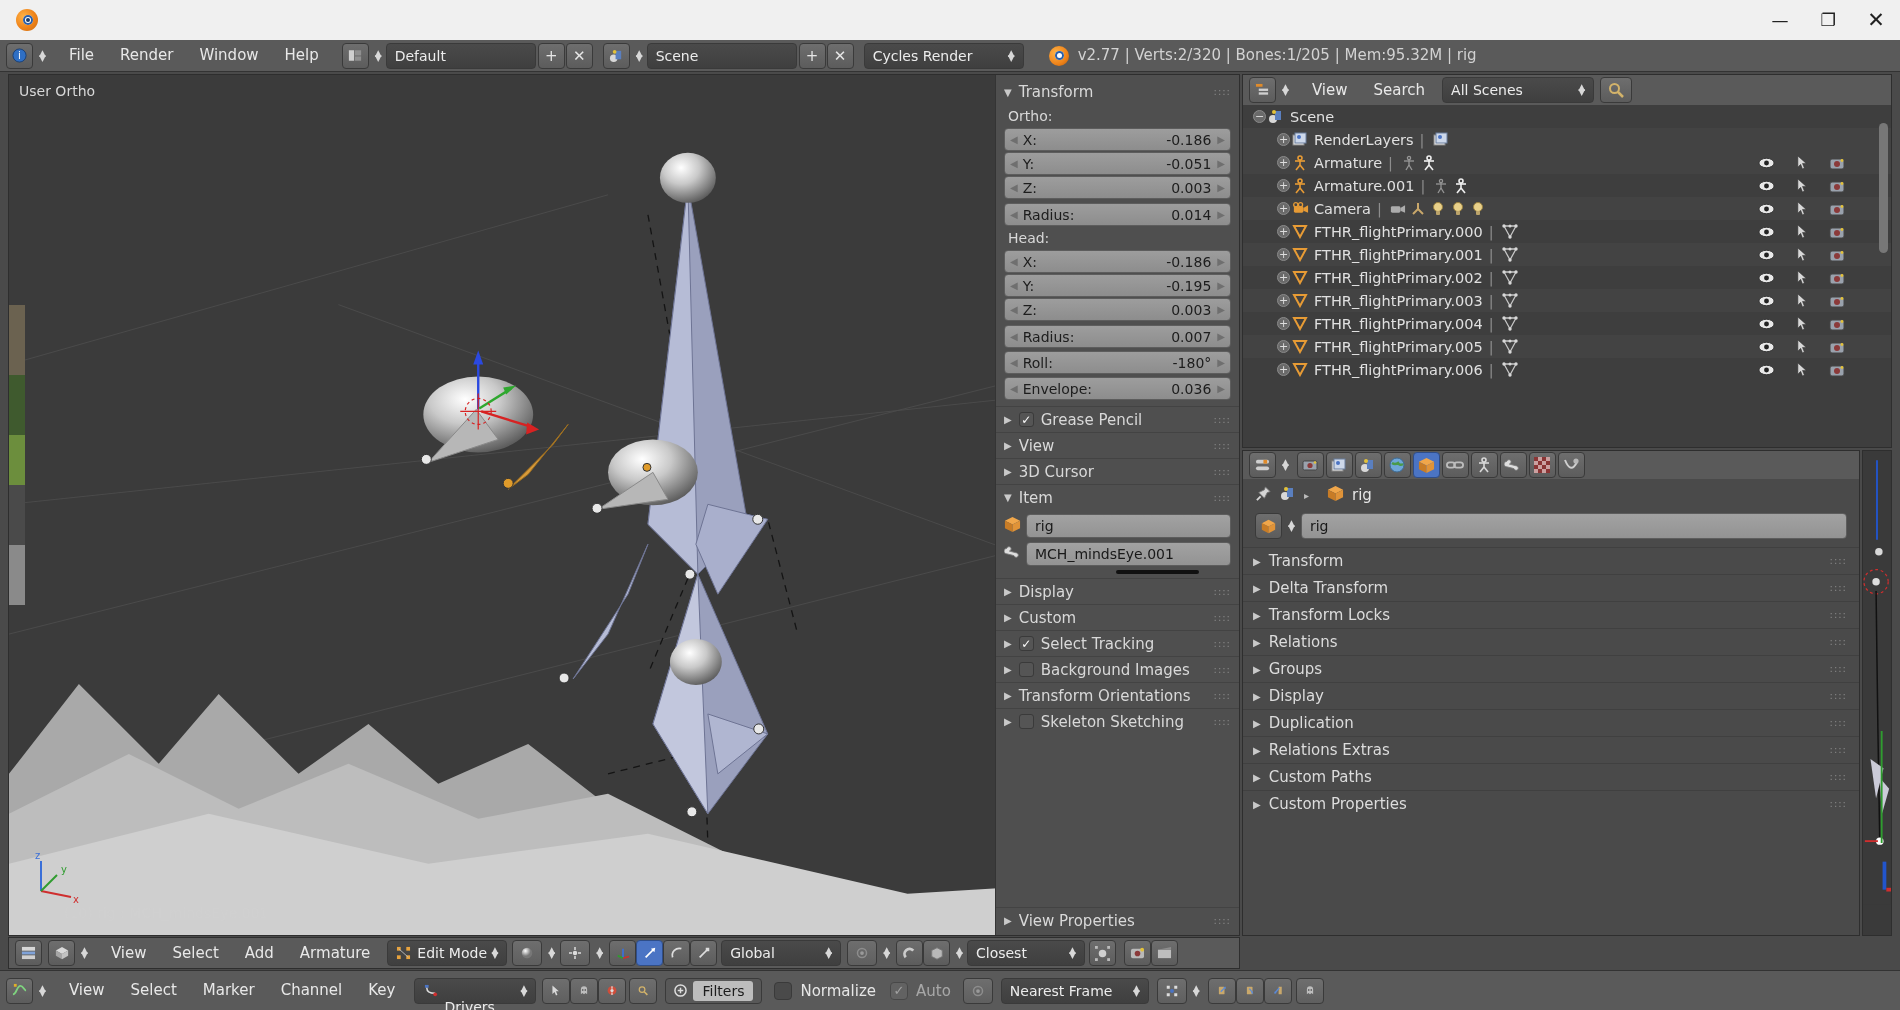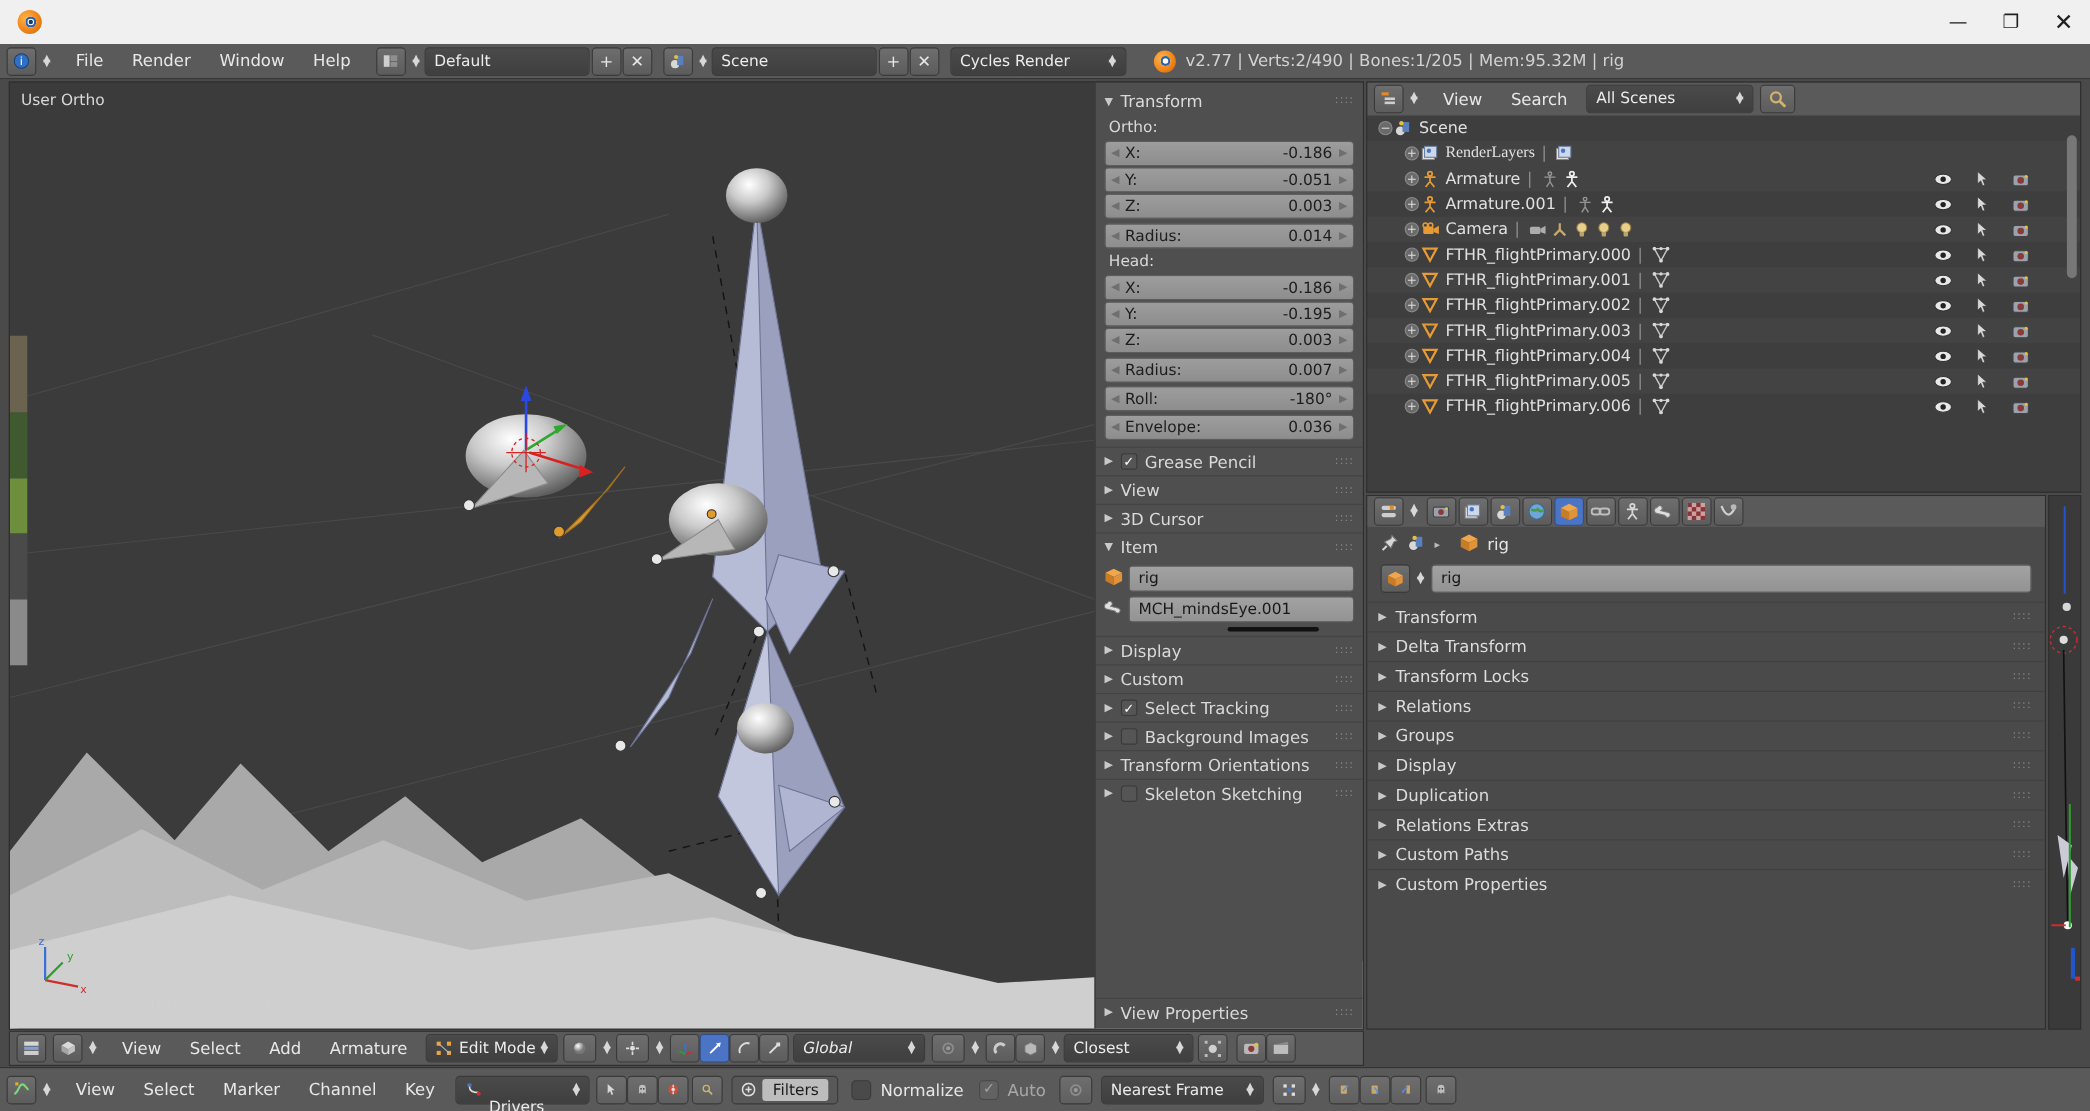--- a/index.html
+++ b/index.html
@@ -172,21 +172,21 @@
       <span class="spin" style="margin-left:auto;">
           <span>▲</span>
           <span>▼</span>
         </span>
     </div>
     <div class="sep"></div>
     <div class="logo" style="width:22px;height:22px;position:relative;margin:0 8px 0 14px;">
       <div style="position:absolute;inset:1px;border-radius:50%;background:radial-gradient(circle at 35% 35%,#ffb347,#ef8319 60%,#b85e0d);"></div>
       <div style="position:absolute;left:7px;top:6px;width:9px;height:9px;border-radius:50%;background:#fff;box-shadow:inset 0 0 0 2px #2b5fa8;"></div>
     </div>
-    <div class="mitem" style="color:#d2d2d2;padding-left:0;">v2.77 | Verts:2/490 | Bones:1/205 | Mem:95.32M | rig</div>
+    <div class="mitem" style="color:#d2d2d2;padding-left:0;">v2.77 | Verts:2/320 | Bones:1/205 | Mem:95.32M | rig</div>
   </div>
 
   <div id="viewport">
     <svg id="vpcanvas" viewBox="0 0 1232 862" preserveAspectRatio="none">
       <defs>
         <linearGradient id="metal" x1="0" y1="0" x2="0.4" y2="1">
           <stop offset="0%" stop-color="#f2f2f2"></stop>
             <stop offset="45%" stop-color="#b9b9b9"></stop>
           <stop offset="100%" stop-color="#6e6e6e"></stop>
         </linearGradient>
@@ -526,21 +526,21 @@
       <svg width="14" height="14" viewBox="0 0 16 16">
           <path d="M3 13 A8 8 0 0 1 13 3" stroke="#ddd" stroke-width="2" fill="none"></path>
         </svg>
     </div>
     <div class="iconbox">
       <svg width="14" height="14" viewBox="0 0 16 16">
           <line x1="3" y1="13" x2="12" y2="4" stroke="#ddd" stroke-width="2"></line>
           <rect x="10" y="2" width="4" height="4" fill="#ddd"></rect>
         </svg>
     </div>
-    <div class="btn dark" style="width:120px;margin-left:4px;font-style:italic;">
+    <div class="btn dark" style="width:120px;margin-left:4px;">
       <span>Global</span>
       <span class="spin" style="margin-left:auto;">
           <span>▲</span>
           <span>▼</span>
         </span>
     </div>
     <div class="sep" style="width:6px;"></div>
     <div class="btn" style="width:30px;justify-content:center;">
       <svg width="16" height="16" viewBox="0 0 16 16">
           <circle cx="8" cy="8" r="6" fill="none" stroke="#8d8d8d" stroke-width="2"></circle>
@@ -669,21 +669,21 @@
         <div class="olrow alt">
           <span style="width:34px;"></span>
           <span class="expand">+</span>
           <span class="ico">
             <svg width="16" height="15" viewBox="0 0 16 15">
               <rect x="1" y="3" width="11" height="10" fill="#e9e9e9" stroke="#888"></rect>
               <rect x="3" y="1" width="11" height="10" fill="#cdd8ea" stroke="#6a7f9e"></rect>
               <circle cx="7" cy="5" r="2" fill="#4b74c4"></circle>
             </svg>
           </span>
-          <span style="margin-left:4px;font-family:Liberation Serif, serif;">RenderLayers</span>
+          <span style="margin-left:4px;">RenderLayers</span>
           <span style="color:#8d8d8d;margin:0 6px;">|</span>
           <span class="ico">
             <svg width="16" height="15" viewBox="0 0 16 15">
               <rect x="1" y="3" width="11" height="10" fill="#e9e9e9" stroke="#888"></rect>
               <rect x="3" y="1" width="11" height="10" fill="#cdd8ea" stroke="#6a7f9e"></rect>
               <circle cx="7" cy="5" r="2" fill="#4b74c4"></circle>
             </svg>
           </span>
         </div>
         <div class="olrow alt">

